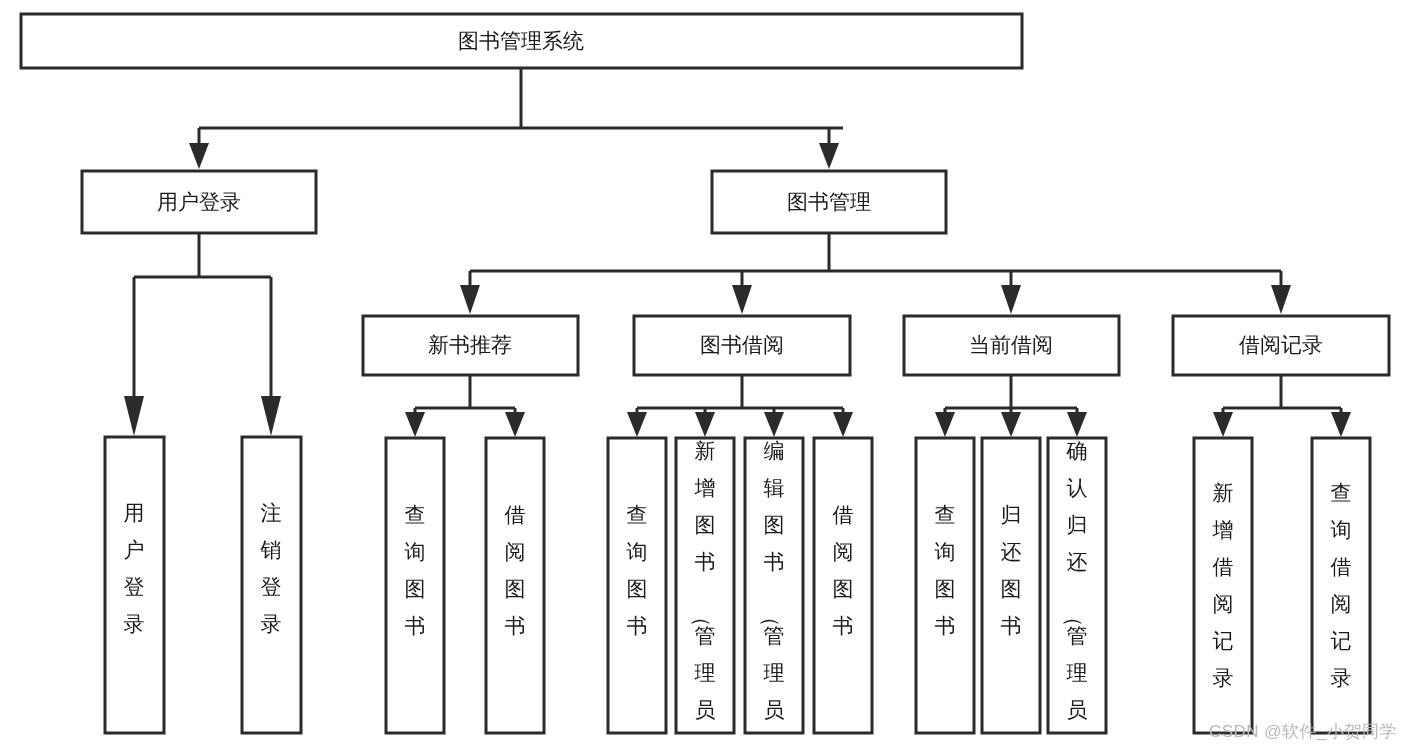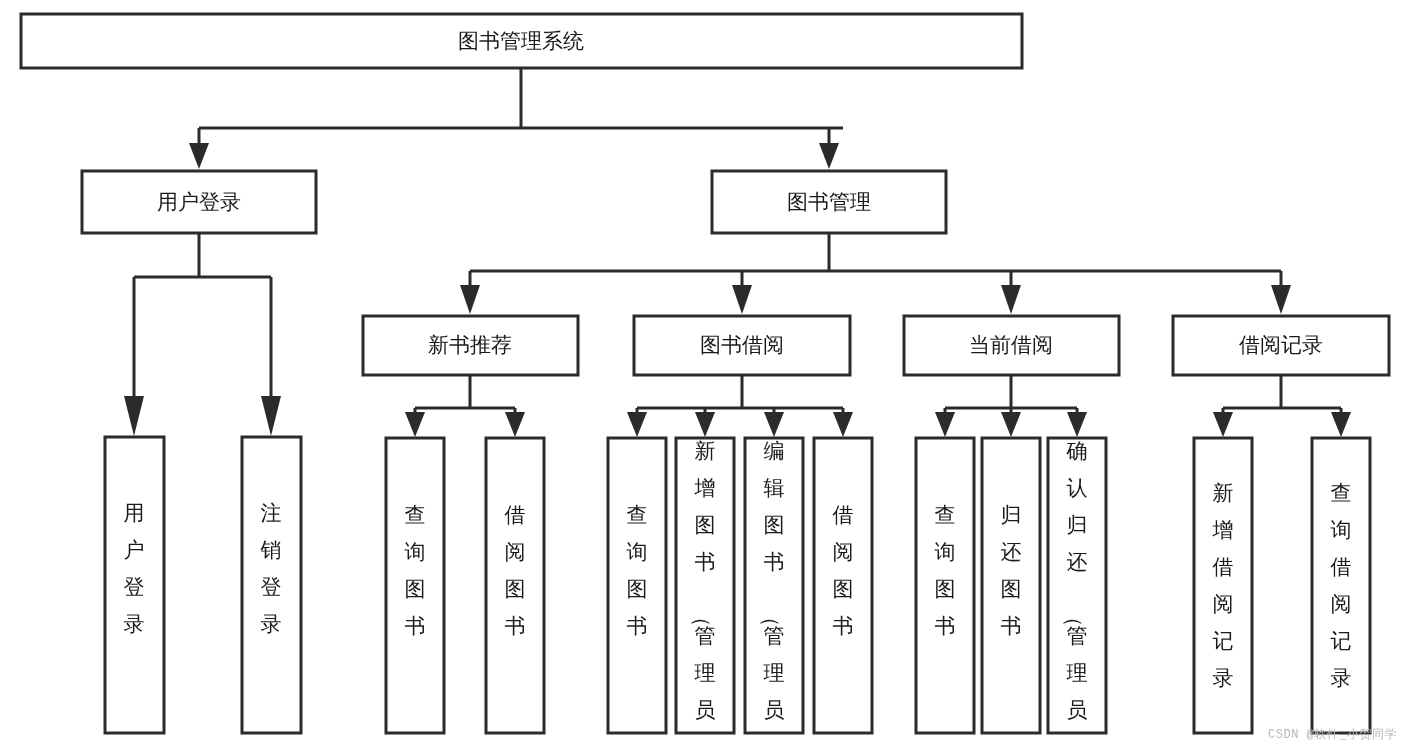--- a/index.html
+++ b/index.html
@@ -51,22 +51,22 @@
     fill: none;
   }
   .arrow-head {
     fill: #2b2b2b;
     stroke: none;
   }
   .watermark {
     position: absolute;
     right: 8px;
     bottom: 4px;
-    font-family: Liberation Mono, monospace;
-    font-size: 12px;
+    font-family: Liberation Sans, sans-serif;
+    font-size: 17px;
     color: #b8b8b8;
     white-space: nowrap;
     letter-spacing: 0.5px;
   }
 </style>
 </head>
 <body>
 
 <div id="diagram-root">
 

